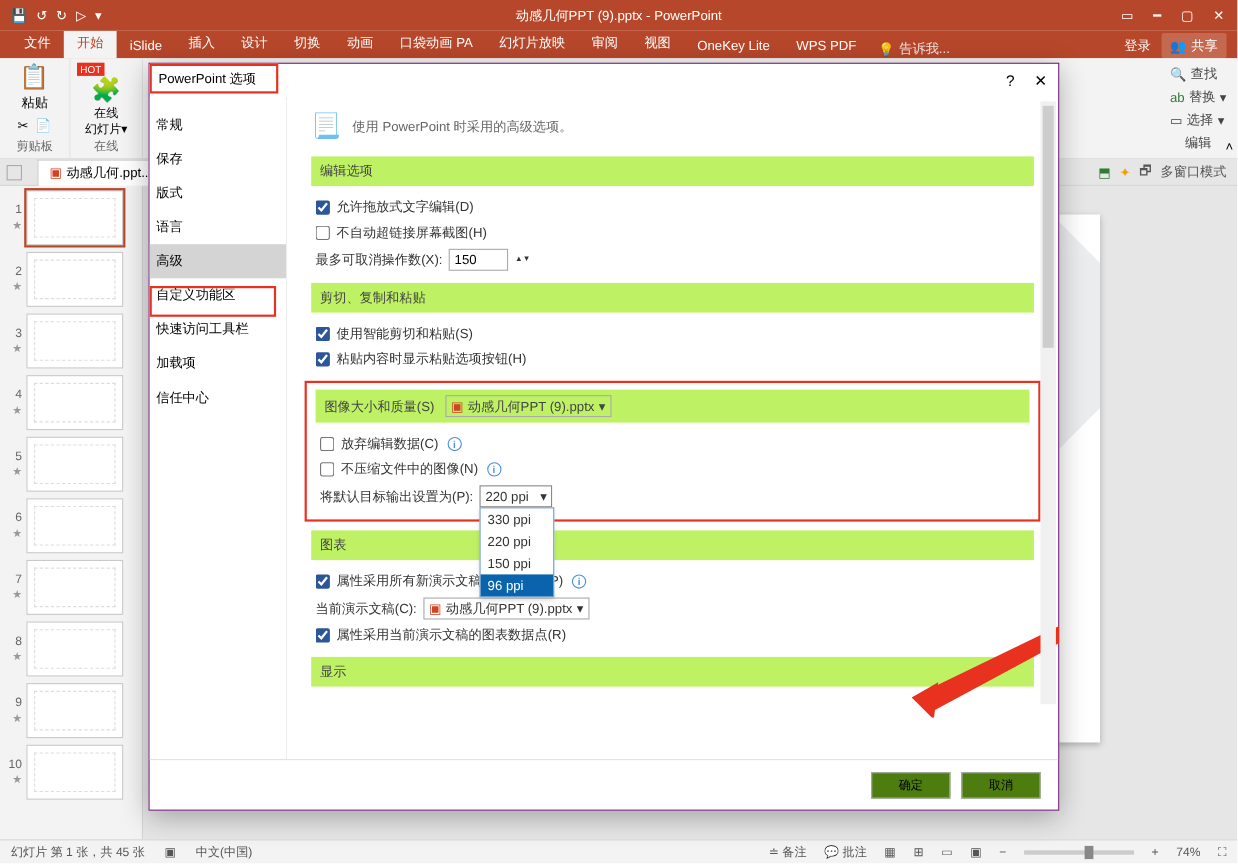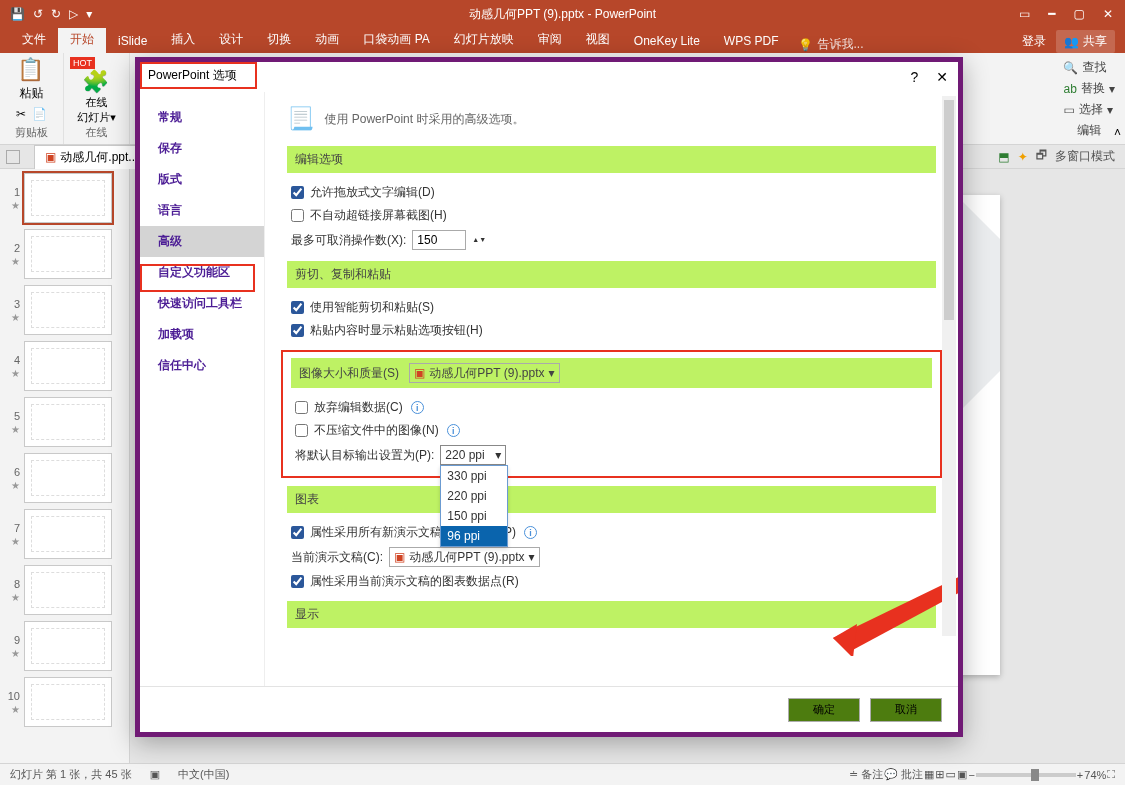--- a/index.html
+++ b/index.html
@@ -44,32 +44,32 @@
 .thumb { width: 88px; height: 50px; background: #fff; border: 1px solid #c9c9c9; position: relative; overflow:hidden;}
 .thumb.active { outline: 2px solid #b7472a; }
 .thumb .deco { position:absolute; inset:6px; border:1px dashed #ddd; }
 .editor { flex: 1; background: #e6e6e6; position: relative; }
 .slide-canvas { position: absolute; left: 50px; top: 26px; width: 820px; height: 480px; background: #fff; box-shadow: 0 2px 6px rgba(0,0,0,.25); overflow:hidden; }
 .slide-canvas .tri { position:absolute; right:-40px; top:-20px; width:260px; height:260px; opacity:.12; }
 .slide-canvas .footer-text { position:absolute; right:40px; bottom:120px; color:#1bb39a; font-size:14px; }
 
 
 .statusbar { position: absolute; bottom: 0; left: 0; right: 0; height: 22px; background: #f3f3f3; border-top: 1px solid #d4d4d4; display: flex; align-items: center; padding: 0 10px; font-size: 11px; color: #555; gap: 18px; }
-.statusbar .right { margin-left: auto; display: flex; align-items: center; gap: 1px; }
+.statusbar .right { margin-left: auto; display: flex; align-items: center; gap: 16px; }
 .zoom-slider { width: 100px; height:4px; background:#ccc; position:relative;}
 .zoom-slider .thumb-dot { position:absolute; left:55%; top:-4px; width:8px; height:12px; background:#888;}
 
 
-.dialog { position: absolute; left: 135px; top: 57px; width: 828px; height: 680px; background: #fff; border: 5px solid #701a75; box-shadow: 0 6px 24px rgba(0,0,0,.3); display:flex; flex-direction:column; }
+.dialog { position: absolute; left: 135px; top: 57px; width: 828px; height: 680px; background: #fff; border: 1px solid #701a75; box-shadow: 0 6px 24px rgba(0,0,0,.3); display:flex; flex-direction:column; }
 .dialog-header { height: 30px; display: flex; align-items: center; padding: 0 10px; font-size: 12px; }
 .dialog-header .title-red { border: 2px solid #e8311f; padding: 3px 18px 3px 6px; position:absolute; left:0; top:0; background:#fff;}
 .dialog-header .dh-right { margin-left: auto; display: flex; gap: 18px; font-size: 14px; }
 .dialog-body { flex: 1; display: flex; overflow:hidden; }
 .dialog-nav { width: 125px; background: #fff; border-right: 1px solid #eee; padding-top: 10px; position: relative;}
-.dialog-nav .nav-item { padding: 7px 18px; cursor: pointer; color:#4c1d95;font-weight:bold;}
+.dialog-nav .nav-item { padding: 7px 6px; cursor: pointer; color:#000000;}
 .dialog-nav .nav-item.active { background: #d4d4d4; }
 .dialog-nav .red-highlight { position:absolute; border:2px solid #e8311f; left:0; width:115px; height:28px;}
 .dialog-content { flex: 1; padding: 14px 22px 10px 22px; overflow: auto; position:relative; }
 .dialog-content .intro { display:flex; gap:10px; align-items:center; margin-bottom:14px; color:#666;}
 .section-head { background: #bef264; padding: 5px 8px; margin: 8px 0; font-size: 12px; color:#444;}
 .opt { display: flex; align-items: center; gap: 6px; padding: 3px 4px; font-size: 12px; color:#333;}
 .opt input[type=checkbox] { width: 13px; height: 13px; accent-color: #2b579a;}
 .num-input { width: 54px; height: 20px; border:1px solid #aaa; padding:0 4px; font-size:12px;}
 .file-select { display:inline-flex; align-items:center; border:1px solid #aaa; height:20px; padding:0 4px; gap:4px; font-size:12px;}
 .ppi-combo { position:relative; display:inline-block;}

